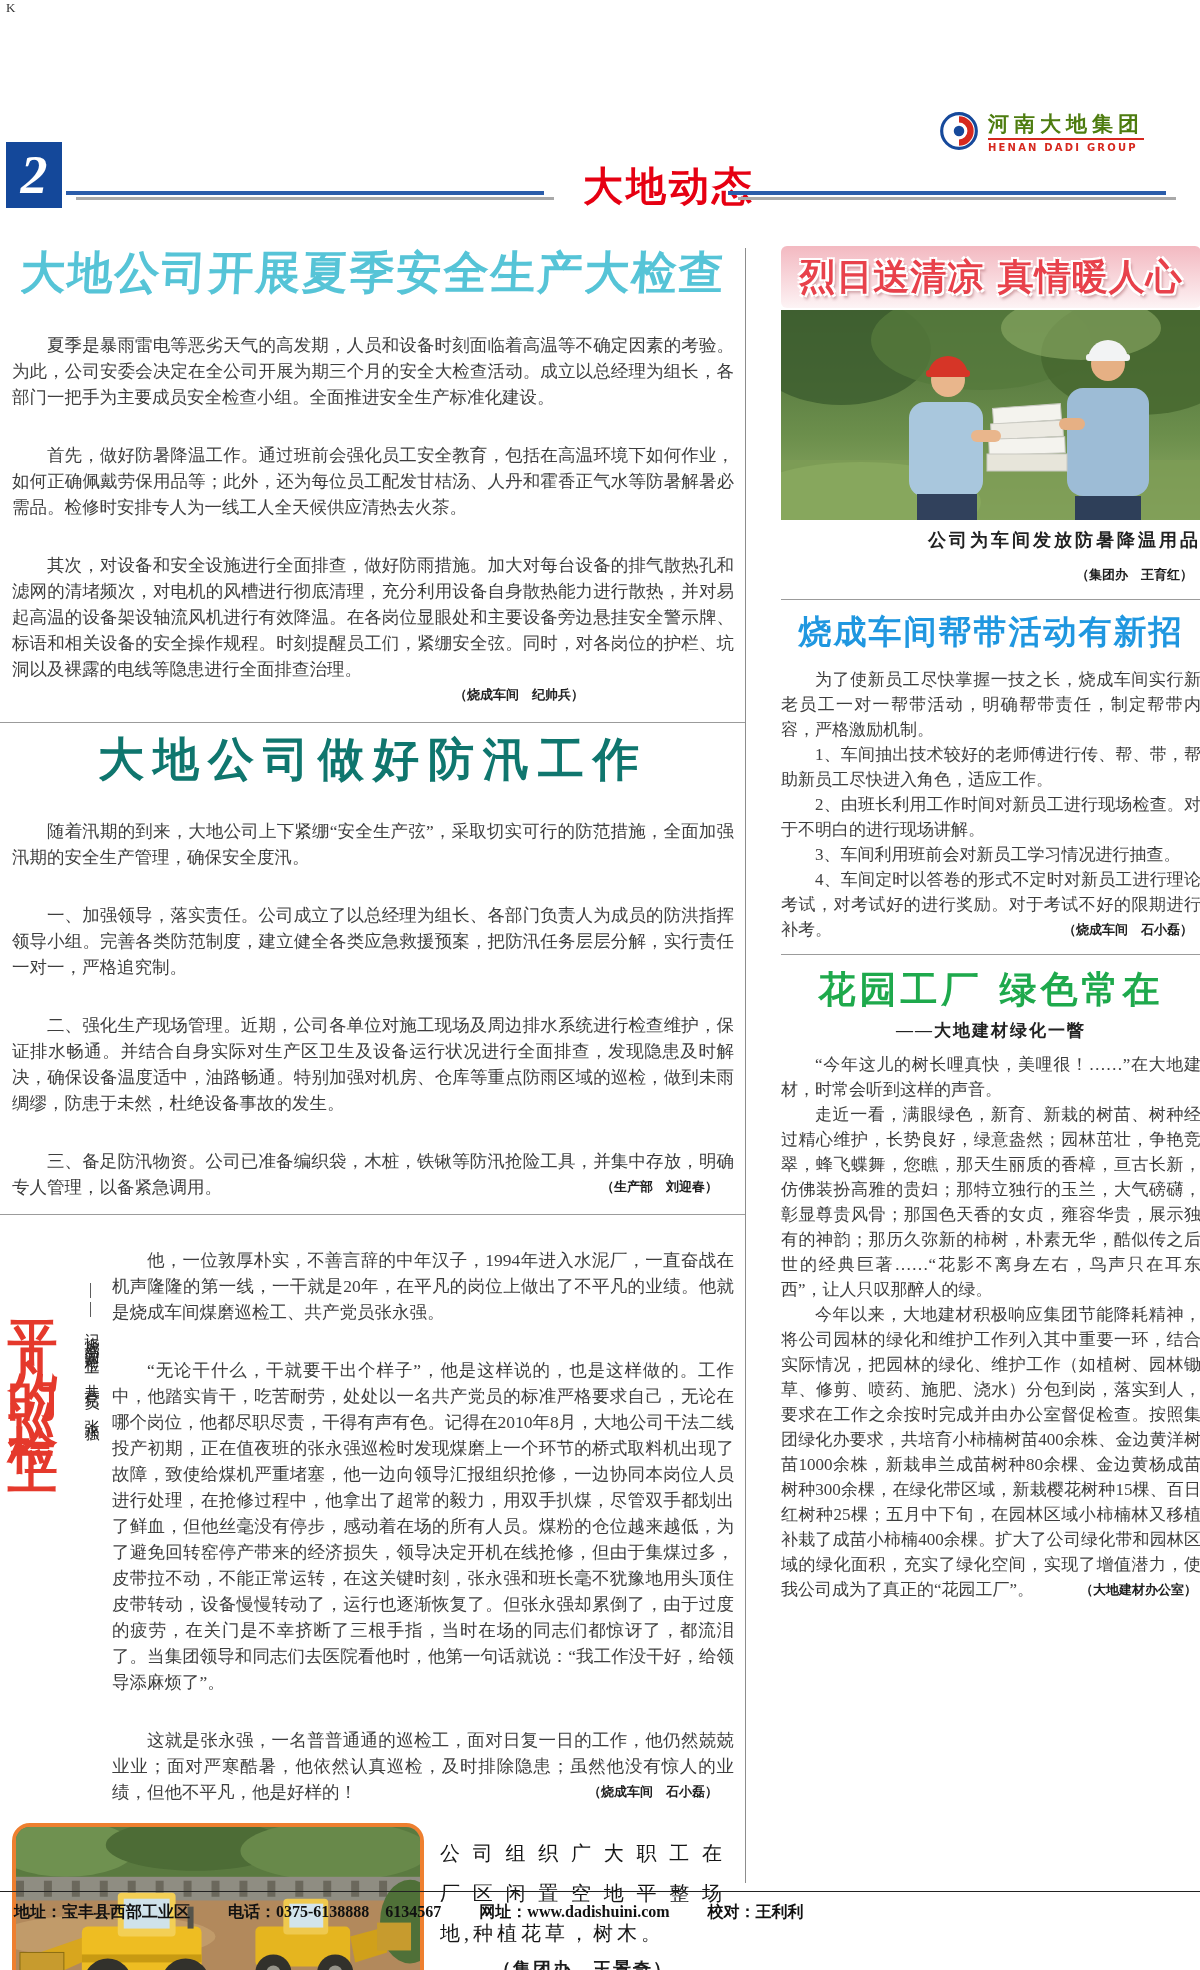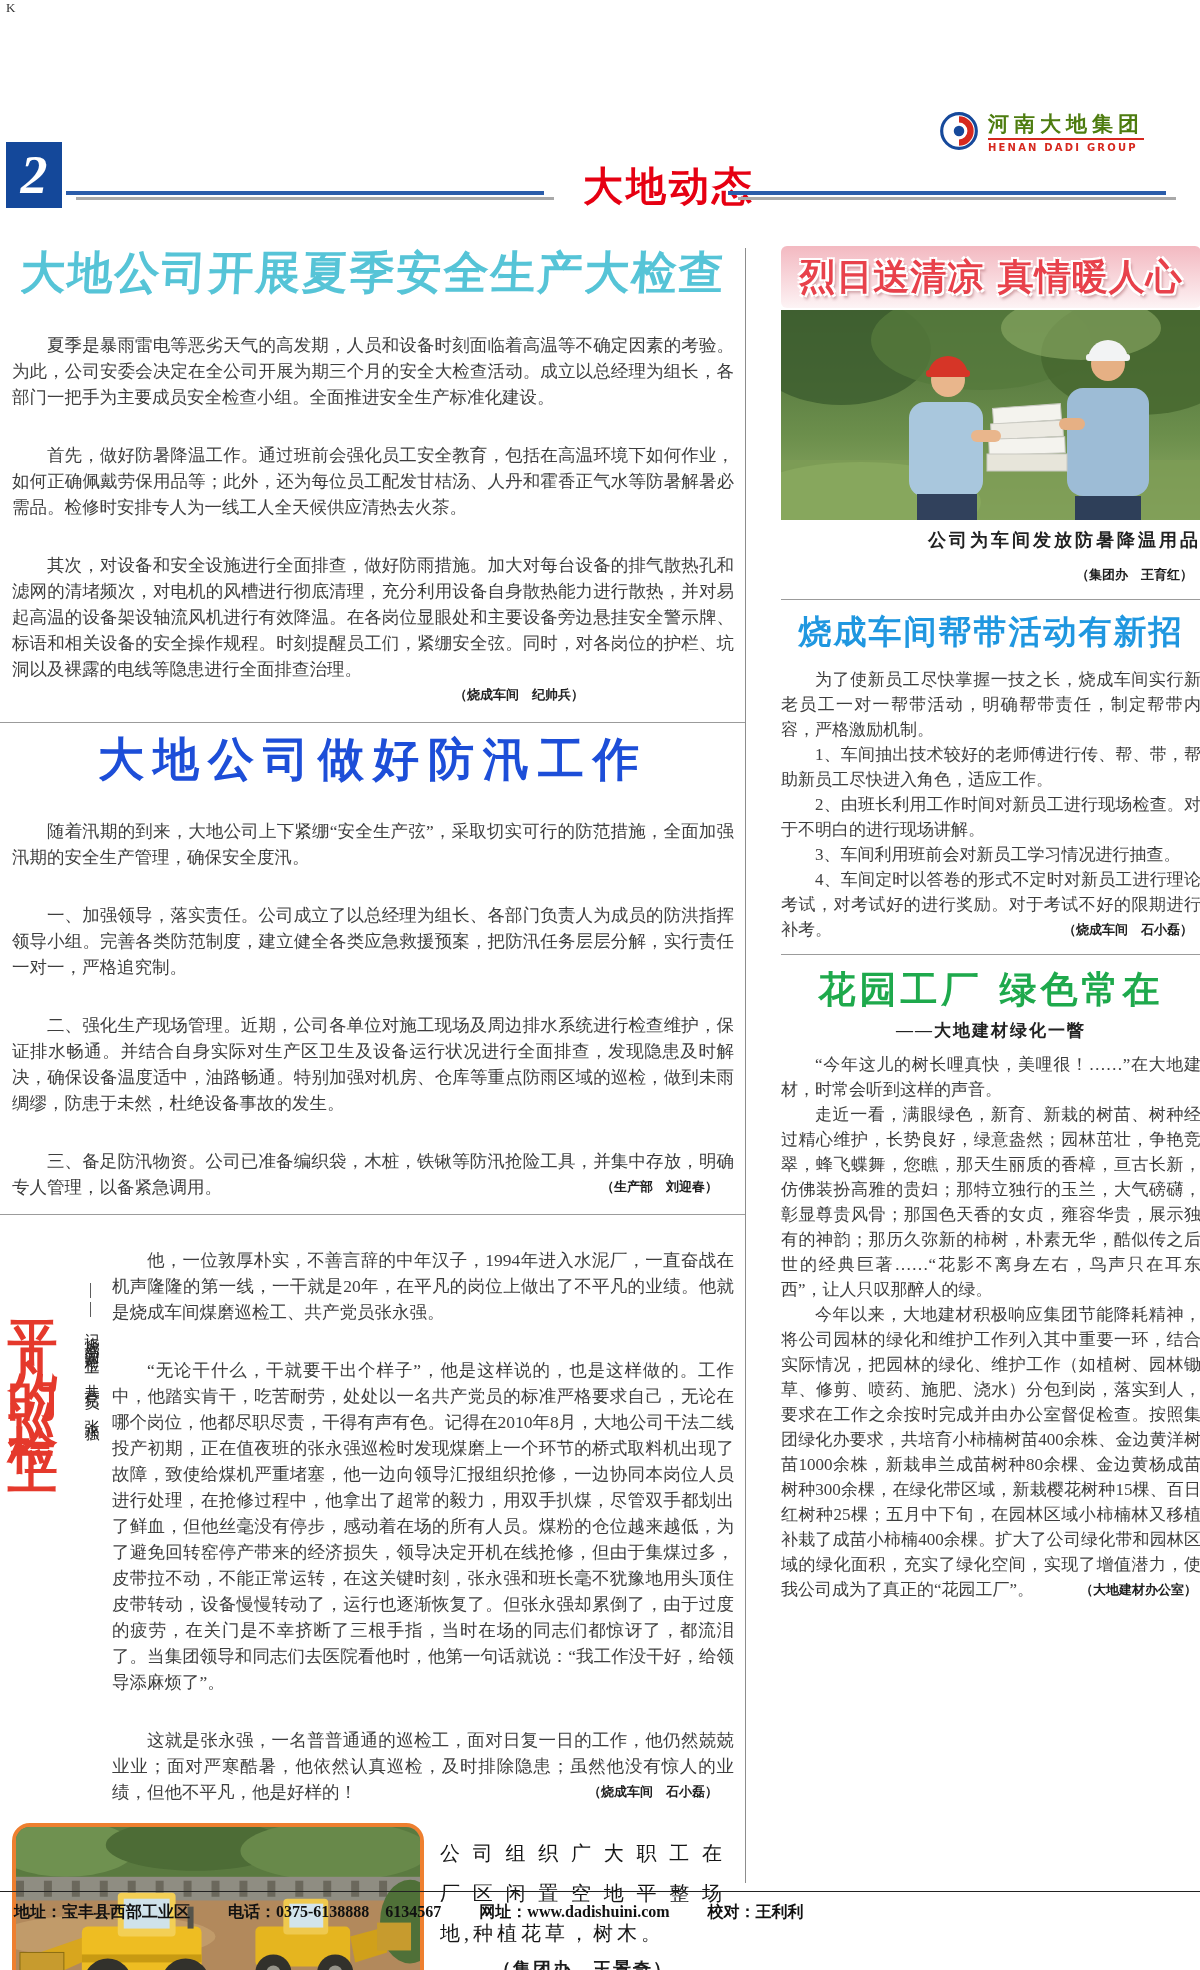--- a/index.html
+++ b/index.html
@@ -31,21 +31,21 @@
   .col-right p.body{font-size:17px;line-height:25px;}
   .sigline{text-align:right;font-family:"DejaVu Sans","Liberation Sans",sans-serif;font-weight:bold;
            font-size:13px;color:#1d1d1d;line-height:26px;}
   .sig-pull{margin-top:-26px;text-align:right;line-height:26px;}
   .sig-pull-r{margin-top:-25px;text-align:right;line-height:25px;}
   .divider-l{width:745px;margin-left:-12px;border-top:1px solid #9b9b9b;margin-top:14px;margin-bottom:10px;}
   .divider-r{width:420px;border-top:1px solid #9b9b9b;margin-top:12px;margin-bottom:10px;}
   
   .h-cyan{font-family:"DejaVu Sans","Liberation Sans",sans-serif;font-weight:bold;font-size:45px;color:#56c4d7;
           text-align:center;letter-spacing:2px;transform:skewX(-3deg);line-height:1.2;margin-bottom:8px;}
-  .h-orange{font-family:"DejaVu Sans","Liberation Sans",sans-serif;font-weight:bold;font-size:46px;color:#1d4ed8;
+  .h-orange{font-family:"DejaVu Sans","Liberation Sans",sans-serif;font-weight:bold;font-size:46px;color:#0f766e;
             text-align:center;letter-spacing:9px;line-height:1.15;margin:4px 0 12px 0;}
   .h-blue{font-family:"DejaVu Sans","Liberation Sans",sans-serif;font-weight:bold;font-size:33px;color:#1f97e0;
           text-align:center;letter-spacing:2px;margin:6px 0 12px 0;}
   .h-green{font-family:"DejaVu Sans","Liberation Sans",sans-serif;font-weight:bold;font-size:37px;color:#1ea94c;
            text-align:center;letter-spacing:4px;margin:6px 0 4px 0;}
   .h-green-sub{text-align:center;font-size:17px;font-weight:bold;color:#222;margin-bottom:10px;letter-spacing:2px;}
   .h-red-band{background:linear-gradient(180deg,#f3b9c1 0%,#fbe7ea 80%,#fdf4f5 100%);border-radius:6px;
               height:62px;display:flex;align-items:center;justify-content:center;margin-bottom:2px;}
   .h-red-band span{font-family:"DejaVu Sans","Liberation Sans",sans-serif;font-weight:900;font-size:36px;
       color:#e8414b;letter-spacing:1px;

